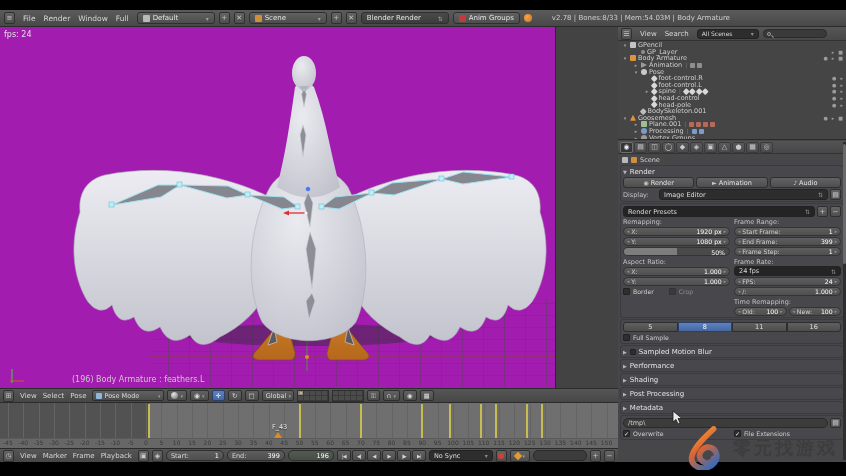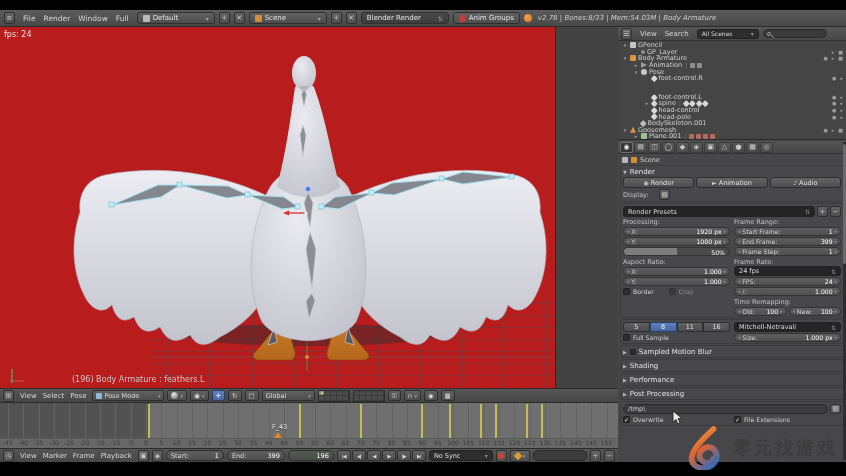--- a/index.html
+++ b/index.html
@@ -13,23 +13,23 @@
   
   #info-header{left:0;top:0;width:846px;height:17px;background:linear-gradient(#5b5b5b,#484848);border-bottom:1px solid #2b2b2b;display:flex;align-items:center;gap:4px;padding:0 4px;font-size:7.5px;color:#dadada;}
   .menu-item{padding:0 4px;color:#d6d6d6;}
   .pill{background:linear-gradient(#616161,#4d4d4d);border:1px solid #2f2f2f;border-radius:3px;height:12px;display:flex;align-items:center;gap:3px;padding:0 5px;font-size:7px;color:#e5e5e5;white-space:nowrap;}
   .pill .dd{color:#9f9f9f;font-size:6px;margin-left:auto;}
   .mini-btn{width:11px;height:12px;background:linear-gradient(#646464,#4e4e4e);border:1px solid #2f2f2f;border-radius:2px;color:#c9c9c9;font-size:7px;display:flex;align-items:center;justify-content:center;}
   .ic{display:inline-block;}
   .ic.sq{width:7px;height:7px;border-radius:1px;background:#b9b9b9;}
   .ic.red{background:#c23b3b;}
   .ic.orange-dot{width:8px;height:8px;border-radius:50%;background:radial-gradient(circle at 35% 35%,#f0a54a,#d9731f);}
-  #hdr-stats{color:#cfcfcf;font-size:7px;margin-left:2px;font-style:italic;}
-  
-  #viewport{left:0;top:17px;width:556px;height:361px;background:#b91c1c;border-right:1px solid #262626;overflow:hidden;}
+  #hdr-stats{color:#cfcfcf;font-size:7px;margin-left:16px;}
+  
+  #viewport{left:0;top:17px;width:556px;height:361px;background:#a21caf;border-right:1px solid #262626;overflow:hidden;}
   #vp-fps{left:4px;top:3px;font-size:8px;color:#e2e2e2;}
   #vp-object-label{left:72px;top:348px;font-size:8px;color:#c9c9c9;}
   #vp-axis{left:8px;top:340px;width:22px;height:18px;}
   
   #vp-header{left:0;top:378px;width:618px;height:15px;background:linear-gradient(#565656,#474747);border-top:1px solid #2b2b2b;border-bottom:1px solid #2b2b2b;display:flex;align-items:center;gap:3px;padding:0 3px;font-size:7px;color:#d6d6d6;}
   #vp-header .menu-item{padding:0 3px;}
   .hbtn{height:11px;background:linear-gradient(#616161,#4d4d4d);border:1px solid #2e2e2e;border-radius:2px;display:flex;align-items:center;gap:2px;padding:0 3px;color:#dcdcdc;font-size:6.5px;white-space:nowrap;}
   .hbtn.blue{background:linear-gradient(#5d82c4,#46679f);border-color:#2c3f66;color:#fff;}
   .sphere{width:7px;height:7px;border-radius:50%;background:radial-gradient(circle at 35% 30%,#e8e8e8,#6a6a6a);}
   .lgrid{display:grid;grid-template-columns:repeat(5,6px);grid-auto-rows:5px;gap:0;border:1px solid #2e2e2e;background:#4b4b4b;}
@@ -271,21 +271,21 @@
         <span class="sphere"></span>
         <span style="color:#9f9f9f;font-size:5px">▾</span>
       </span>
     <span class="hbtn">
         <span style="font-size:7px">◉</span>
         <span style="color:#9f9f9f;font-size:5px">▾</span>
       </span>
     <span class="hbtn blue">✛</span>
     <span class="hbtn">↻</span>
     <span class="hbtn">□</span>
-    <span class="hbtn" style="width:53px">
+    <span class="hbtn" style="width:32px">
         <span>Global</span>
         <span style="margin-left:auto;color:#9f9f9f;font-size:5px">▾</span>
       </span>
     <span id="vp-layers" style="display:flex;gap:3px">
         <span class="lgrid">
           <span class="ldot on"></span>
           <span class="ldot"></span>
           <span class="ldot"></span>
           <span class="ldot"></span>
           <span class="ldot"></span>
@@ -510,21 +510,21 @@
         </div>
         <div class="orow" style="padding-left: 26px;">
           <span class="otog"></span>
           <span class="oi i-bone-icon"></span>
           <span class="olab">foot-control.R</span>
           <span class="oright">
             <span class="ric">●</span>
             <span class="ric">▸</span>
           </span>
         </div>
-        <div class="orow" style="padding-left: 26px; margin-top: 12px;">
+        <div class="orow" style="padding-left: 26px;">
           <span class="otog"></span>
           <span class="oi i-bone-icon"></span>
           <span class="olab">foot-control.L</span>
           <span class="oright">
             <span class="ric">●</span>
             <span class="ric">▸</span>
           </span>
         </div>
         <div class="orow" style="padding-left: 26px;">
           <span class="otog">▸</span>
@@ -633,36 +633,40 @@
             <i class="bi">►</i>
             <span>Animation</span>
           </button>
         <button class="pbtn">
             <i class="bi">♪</i>
             <span>Audio</span>
           </button>
       </div>
       <div class="row">
         <span class="plab" style="width:34px">Display:</span>
+        <span class="dark-dd ddk">
+            <span>Image Editor</span>
+            <span class="dd">⇅</span>
+          </span>
         <span class="mini-btn" style="height:11px">▤</span>
       </div>
     </div>
 
     <div class="panel">
       <div class="row">
         <span class="dark-dd ddk" style="background:#242424">
             <span>Render Presets</span>
             <span class="dd">⇅</span>
           </span>
         <span class="mini-btn" style="height:11px">+</span>
         <span class="mini-btn" style="height:11px">−</span>
       </div>
       <div class="twocol" style="margin-top:1px">
         <div class="col">
-          <div class="plab">Processing:</div>
+          <div class="plab">Remapping:</div>
           <div class="field">
               <span class="fl">X:</span>
               <span class="fv">1920 px</span>
             </div>
           <div class="field">
               <span class="fl">Y:</span>
               <span class="fv">1080 px</span>
             </div>
           <div class="slider">
               <div class="fill" id="res-scale-fill" style="width: 50%;"></div>
@@ -733,57 +737,53 @@
               <span class="sbtn">5</span>
               <span class="sbtn active">8</span>
               <span class="sbtn">11</span>
               <span class="sbtn">16</span>
             </div>
           <div class="cbrow">
               <span class="cb"></span>
               <span>Full Sample</span>
             </div>
         </div>
-        <div class="col">
-          <div class="dark-dd" style="background:#242424;height:10px">
-              <span>Mitchell-Netravali</span>
-              <span class="dd">⇅</span>
-            </div>
-          <div class="field">
-              <span class="fl">Size:</span>
-              <span class="fv">1.000 px</span>
-            </div>
-        </div>
       </div>
     </div>
 
     <div id="collapsed1">
         <div class="panel">
           <div class="phdr closed">
             <span class="tri"></span>
             <span class="cb" style="width: 6px; height: 6px;"></span>
             <span>Sampled Motion Blur</span>
           </div>
         </div>
         <div class="panel">
           <div class="phdr closed">
             <span class="tri"></span>
-            <span>Shading</span>
+            <span>Performance</span>
           </div>
         </div>
         <div class="panel">
           <div class="phdr closed">
             <span class="tri"></span>
-            <span>Performance</span>
+            <span>Shading</span>
           </div>
         </div>
         <div class="panel">
           <div class="phdr closed">
             <span class="tri"></span>
             <span>Post Processing</span>
+          </div>
+        </div>
+        <div class="panel">
+          <div class="phdr closed">
+            <span class="tri"></span>
+            <span>Metadata</span>
           </div>
         </div>
       </div>
 
     <div class="panel">
       <div class="row">
         <span class="recessed" style="flex:1;height:10px">
             <span>/tmp\</span>
           </span>
         <span class="mini-btn" style="height:10px">▤</span>

